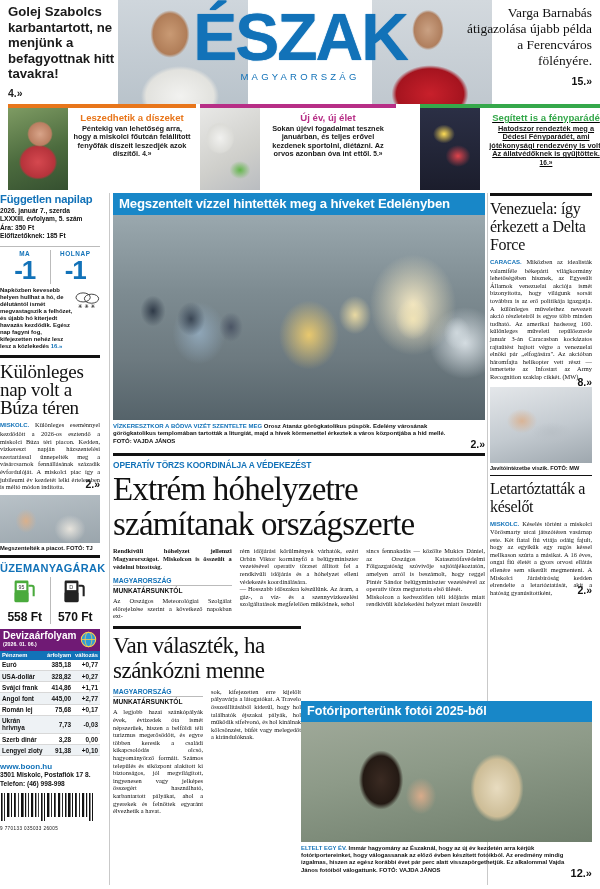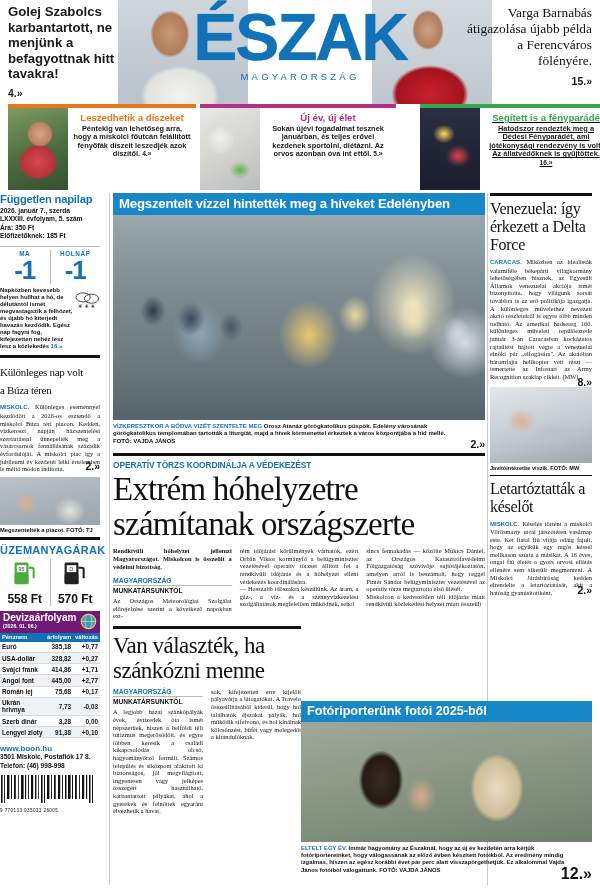--- a/index.html
+++ b/index.html
@@ -127,21 +127,21 @@
   }
   .wxtext .pg { color:#1272b8; }
   .cloud-ico {
     position:absolute; right:0; top:2px; width:26px; height:22px;
   }
 
   .hdl-serif {
     font-family:"Liberation Serif", serif; font-weight:400; color:#111;
     letter-spacing:-0.3px;
   }
-  .lead-head { font-size:11px; line-height:18px; margin:5px 16px 4px 0; }
+  .lead-head { font-size:19px; line-height:18px; margin:5px 16px 4px 0; }
   .body-just {
     font-family:"Liberation Serif", serif; font-size:6.4px; line-height:7.6px;
     text-align:justify; color:#111; hyphens:auto;
   }
   .kicker-loc { font-family:"Liberation Sans",sans-serif; font-weight:700; font-size:6px; color:#1272b8; }
   .pgbadge {
     font-family:"Liberation Sans",sans-serif; font-weight:700; font-size:10.5px; color:#111;
     float:right; margin:-2px 0 0 3px;
   }
   .photo-generic { width:100%; background:#c4ccd2; }
@@ -250,21 +250,21 @@
       radial-gradient(ellipse 36px 46px at 196px 66px,#e8dcc0 0%, #cdbd97 62%, rgba(205,189,151,0) 74%),
       radial-gradient(ellipse 30px 40px at 80px 58px,#3a2a22 0%, #241a14 60%, rgba(36,26,20,0) 74%),
       radial-gradient(ellipse 20px 24px at 120px 74px,#d8ab8a 0%, rgba(216,171,138,0) 76%),
       linear-gradient(170deg,#9ea898 0%, #8d9a88 40%, #6f7e6c 100%);
   }
   .feature .fcap {
     font-size:5.9px; line-height:7.2px; font-weight:600; color:#111;
     margin-top:3px; position:relative; padding-right:22px;
   }
   .feature .fcap .cap-kicker { font-weight:700; color:#1272b8; }
-  .feature .fcap .pg { position:absolute; right:0; bottom:-3px; font-size:16px; font-weight:700; }
+  .feature .fcap .pg { position:absolute; right:0; bottom:-3px; font-size:11px; font-weight:700; }
 
   
   .right-head {
     font-family:"Liberation Serif", serif; font-size:16px; line-height:18px;
     color:#111; letter-spacing:-0.3px; margin:4px 0 4px 0;
   }
   .r-photo { width:100%; height:76px; }
   .kbd-caption { font-size:5.6px; font-weight:700; color:#111; margin-top:2px; }
 </style>
 </head>

